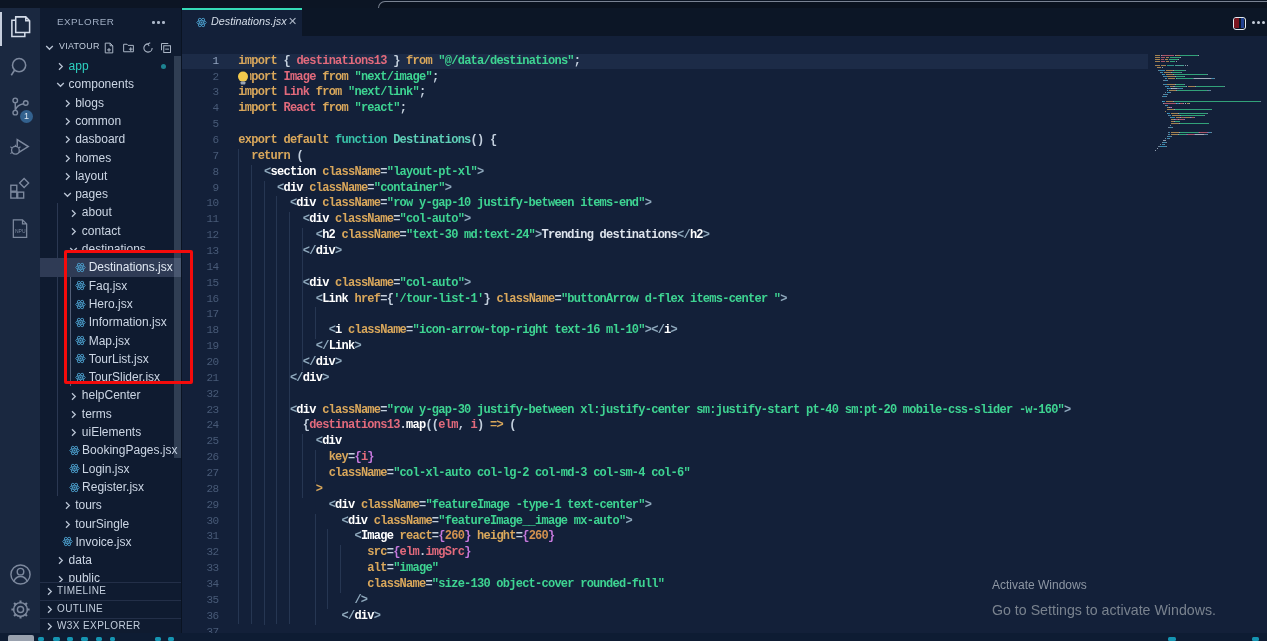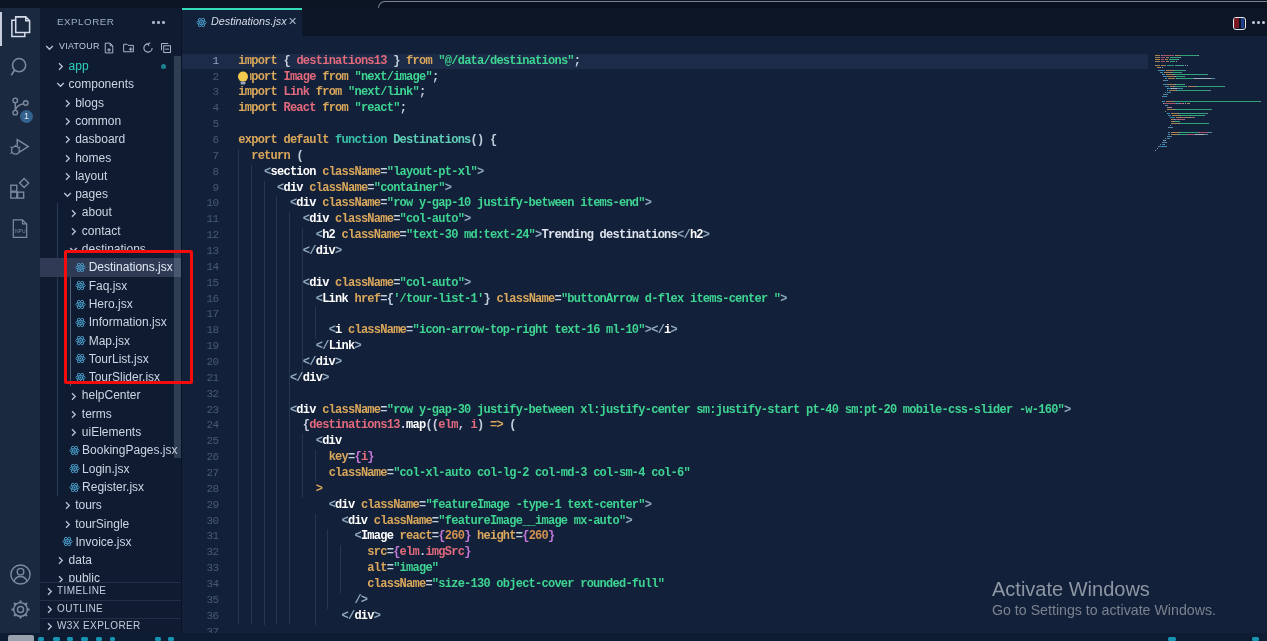--- a/index.html
+++ b/index.html
@@ -620,21 +620,21 @@
 <div class="abs" style="left:1165.7px;top:141.9px;width:0.8px;height:1.1px;opacity:0.72;background:#8fa9bd"></div>
 <div class="abs" style="left:1159.9px;top:144.0px;width:1.6px;height:1.1px;opacity:0.72;background:#8fa9bd"></div>
 <div class="abs" style="left:1161.6px;top:144.0px;width:2.5px;height:1.1px;opacity:0.72;background:#45b3dc"></div>
 <div class="abs" style="left:1164.0px;top:144.0px;width:0.8px;height:1.1px;opacity:0.72;background:#8fa9bd"></div>
 <div class="abs" style="left:1158.3px;top:146.1px;width:1.6px;height:1.1px;opacity:0.72;background:#8fa9bd"></div>
 <div class="abs" style="left:1159.9px;top:146.1px;width:5.7px;height:1.1px;opacity:0.72;background:#45b3dc"></div>
 <div class="abs" style="left:1165.7px;top:146.1px;width:0.8px;height:1.1px;opacity:0.72;background:#8fa9bd"></div>
 <div class="abs" style="left:1156.6px;top:148.1px;width:1.6px;height:1.1px;opacity:0.72;background:#c3cfdd"></div>
 <div class="abs" style="left:1155.0px;top:150.2px;width:0.8px;height:1.1px;opacity:0.72;background:#c3cfdd"></div>
 
-<div class="abs" style="left:992px;top:578px;font-size:20px;color:#8d96a3">Activate Windows</div>
+<div class="abs" style="left:992px;top:578px;font-size:12px;color:#8d96a3">Activate Windows</div>
 <div class="abs" style="left:992px;top:602px;font-size:14.2px;color:#79828e">Go to Settings to activate Windows.</div>
 
 <div class="abs" style="left:64px;top:250px;width:129px;height:134px;border:3px solid #f40b0b;border-radius:2px"></div>
 
 <div class="abs" style="left:0;top:633px;width:1267px;height:8px;background:#0e1c33"></div>
 <div class="abs" style="left:8px;top:635px;width:26px;height:6px;border-radius:2px 2px 0 0;background:#99a1ae"></div>
 <div class="abs" style="left:38px;top:637px;width:6px;height:4px;border-radius:1.5px;background:#1595b2"></div>
 <div class="abs" style="left:53px;top:637px;width:7px;height:4px;border-radius:1.5px;background:#1595b2"></div>
 <div class="abs" style="left:67px;top:637px;width:6px;height:4px;border-radius:1.5px;background:#1595b2"></div>
 <div class="abs" style="left:81px;top:637px;width:7px;height:4px;border-radius:1.5px;background:#1595b2"></div>

